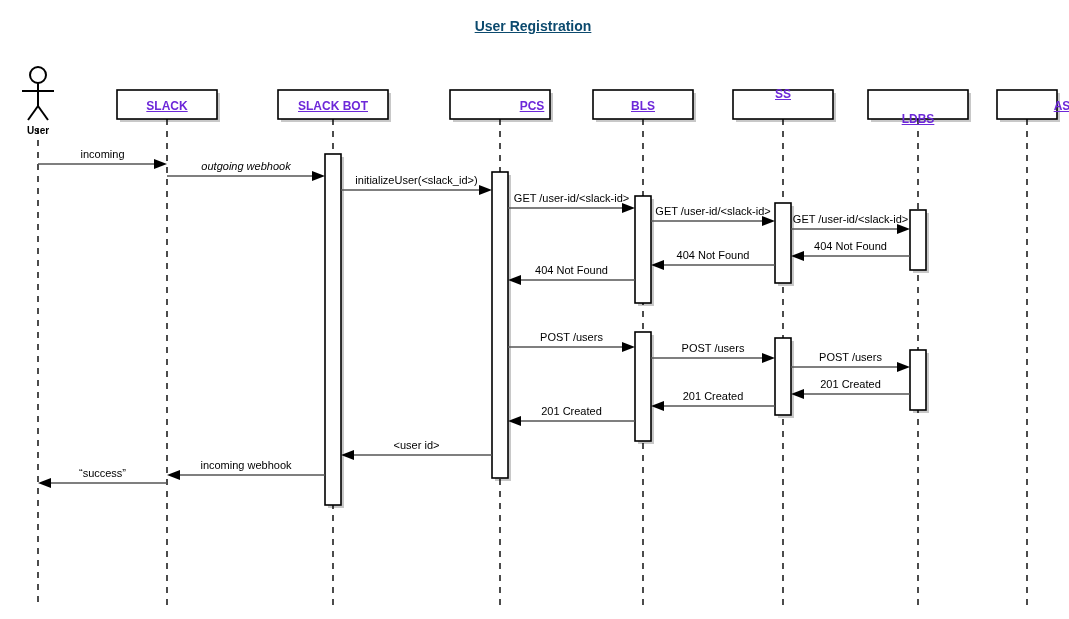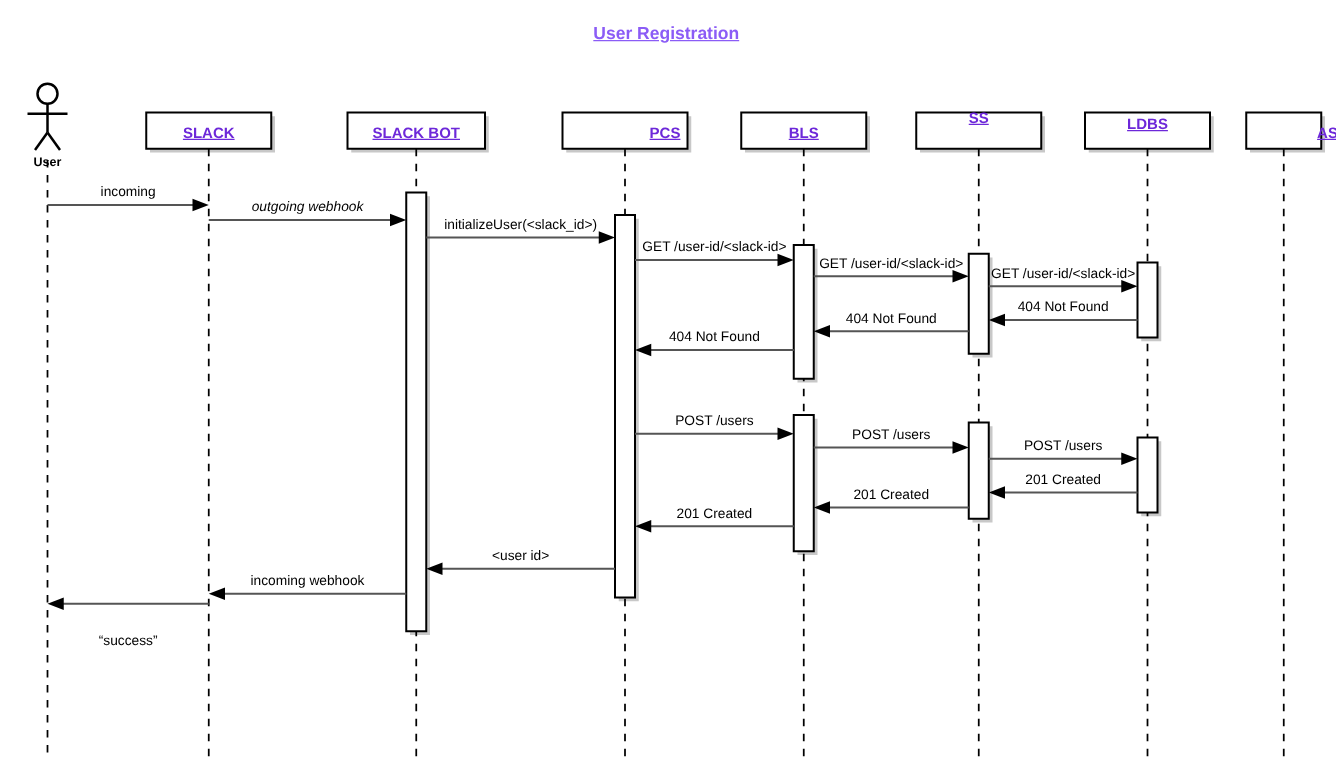--- a/index.html
+++ b/index.html
@@ -35,21 +35,21 @@
     color: #000000;
     white-space: nowrap;
     transform: translate(-50%, -100%);
   }
   .title-lbl {
     position: absolute;
     font-family: "Liberation Sans", sans-serif;
     font-size: 14px;
     font-weight: bold;
     text-decoration: underline;
-    color: #8b5cf6;
+    color: #0c4a6e;
     white-space: nowrap;
     transform: translate(-50%, -50%);
   }
   .part-lbl {
     position: absolute;
     font-family: "Liberation Sans", sans-serif;
     font-size: 12px;
     font-weight: bold;
     text-decoration: underline;
     color: #6d28d9;
@@ -164,35 +164,35 @@
       </g>
   </svg>
 
   <div class="title-lbl" id="diagram-title" style="left: 533px; top: 26px;">User Registration</div>
   <div id="labels-layer">
       <div class="part-lbl" style="left: 167px; top: 105.5px;">SLACK</div>
       <div class="part-lbl" style="left: 333px; top: 105.5px;">SLACK BOT</div>
       <div class="part-lbl" style="left: 500px; top: 105.5px; margin-left: 32px;">PCS</div>
       <div class="part-lbl" style="left: 643px; top: 105.5px;">BLS</div>
       <div class="part-lbl" style="left: 783px; top: 94px;">SS</div>
-      <div class="part-lbl" style="left: 918px; top: 99px;">LDBS</div>
+      <div class="part-lbl" style="left: 918px; top: 119px;">LDBS</div>
       <div class="part-lbl" style="left: 1016px; top: 105.5px; margin-left: 46px;">AS</div>
       <div class="actor-lbl" style="left: 38px; top: 130px;">User</div>
       <div class="lbl" style="left: 102.5px; top: 160px;">incoming</div>
       <div class="lbl" style="left: 246px; top: 172px; font-style: italic;">outgoing webhook</div>
       <div class="lbl" style="left: 416.5px; top: 186px;">initializeUser(&lt;slack_id&gt;)</div>
       <div class="lbl" style="left: 571.5px; top: 204px;">GET /user-id/&lt;slack-id&gt;</div>
       <div class="lbl" style="left: 713px; top: 217px;">GET /user-id/&lt;slack-id&gt;</div>
       <div class="lbl" style="left: 850.5px; top: 225px;">GET /user-id/&lt;slack-id&gt;</div>
       <div class="lbl" style="left: 850.5px; top: 252px;">404 Not Found</div>
       <div class="lbl" style="left: 713px; top: 261px;">404 Not Found</div>
       <div class="lbl" style="left: 571.5px; top: 276px;">404 Not Found</div>
       <div class="lbl" style="left: 571.5px; top: 343px;">POST /users</div>
       <div class="lbl" style="left: 713px; top: 354px;">POST /users</div>
       <div class="lbl" style="left: 850.5px; top: 363px;">POST /users</div>
       <div class="lbl" style="left: 850.5px; top: 390px;">201 Created</div>
       <div class="lbl" style="left: 713px; top: 402px;">201 Created</div>
       <div class="lbl" style="left: 571.5px; top: 417px;">201 Created</div>
       <div class="lbl" style="left: 416.5px; top: 451px;">&lt;user id&gt;</div>
       <div class="lbl" style="left: 246px; top: 471px;">incoming webhook</div>
-      <div class="lbl" style="left: 102.5px; top: 479px; margin-top: 40px;">“success”</div>
+      <div class="lbl" style="left: 102.5px; top: 479px;">“success”</div>
     </div>
 </div>
 
 </body></html>

